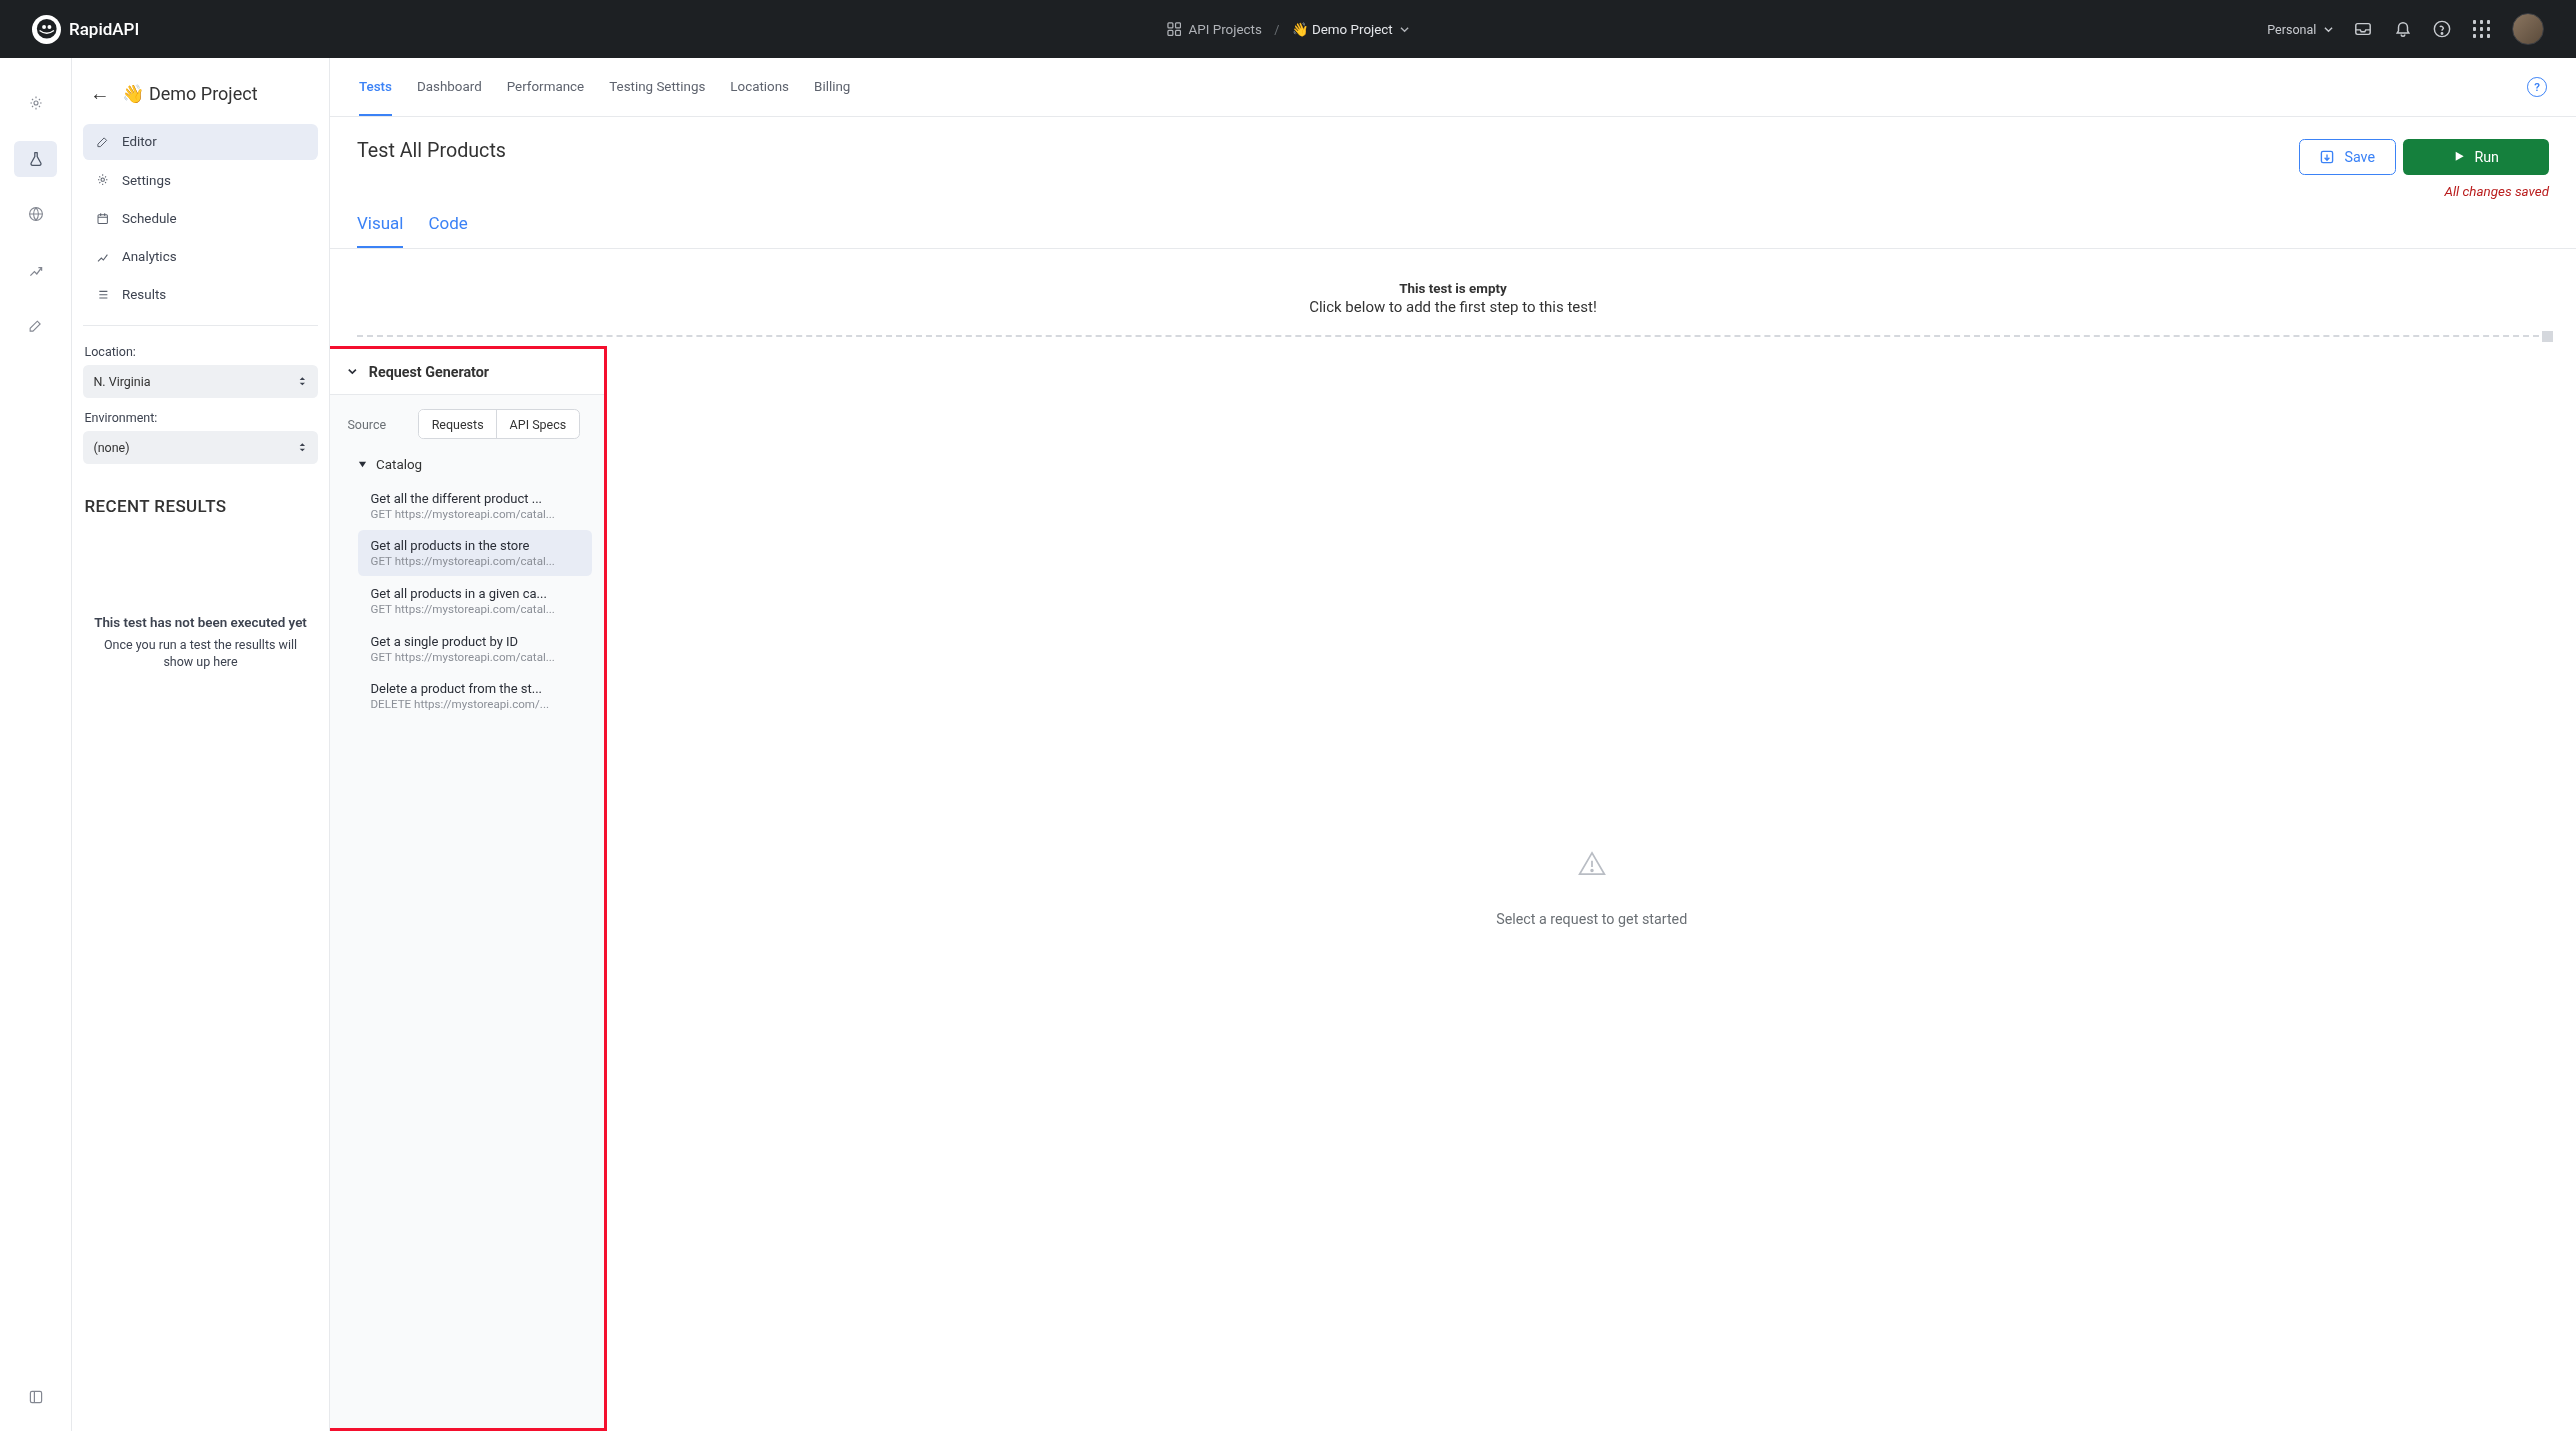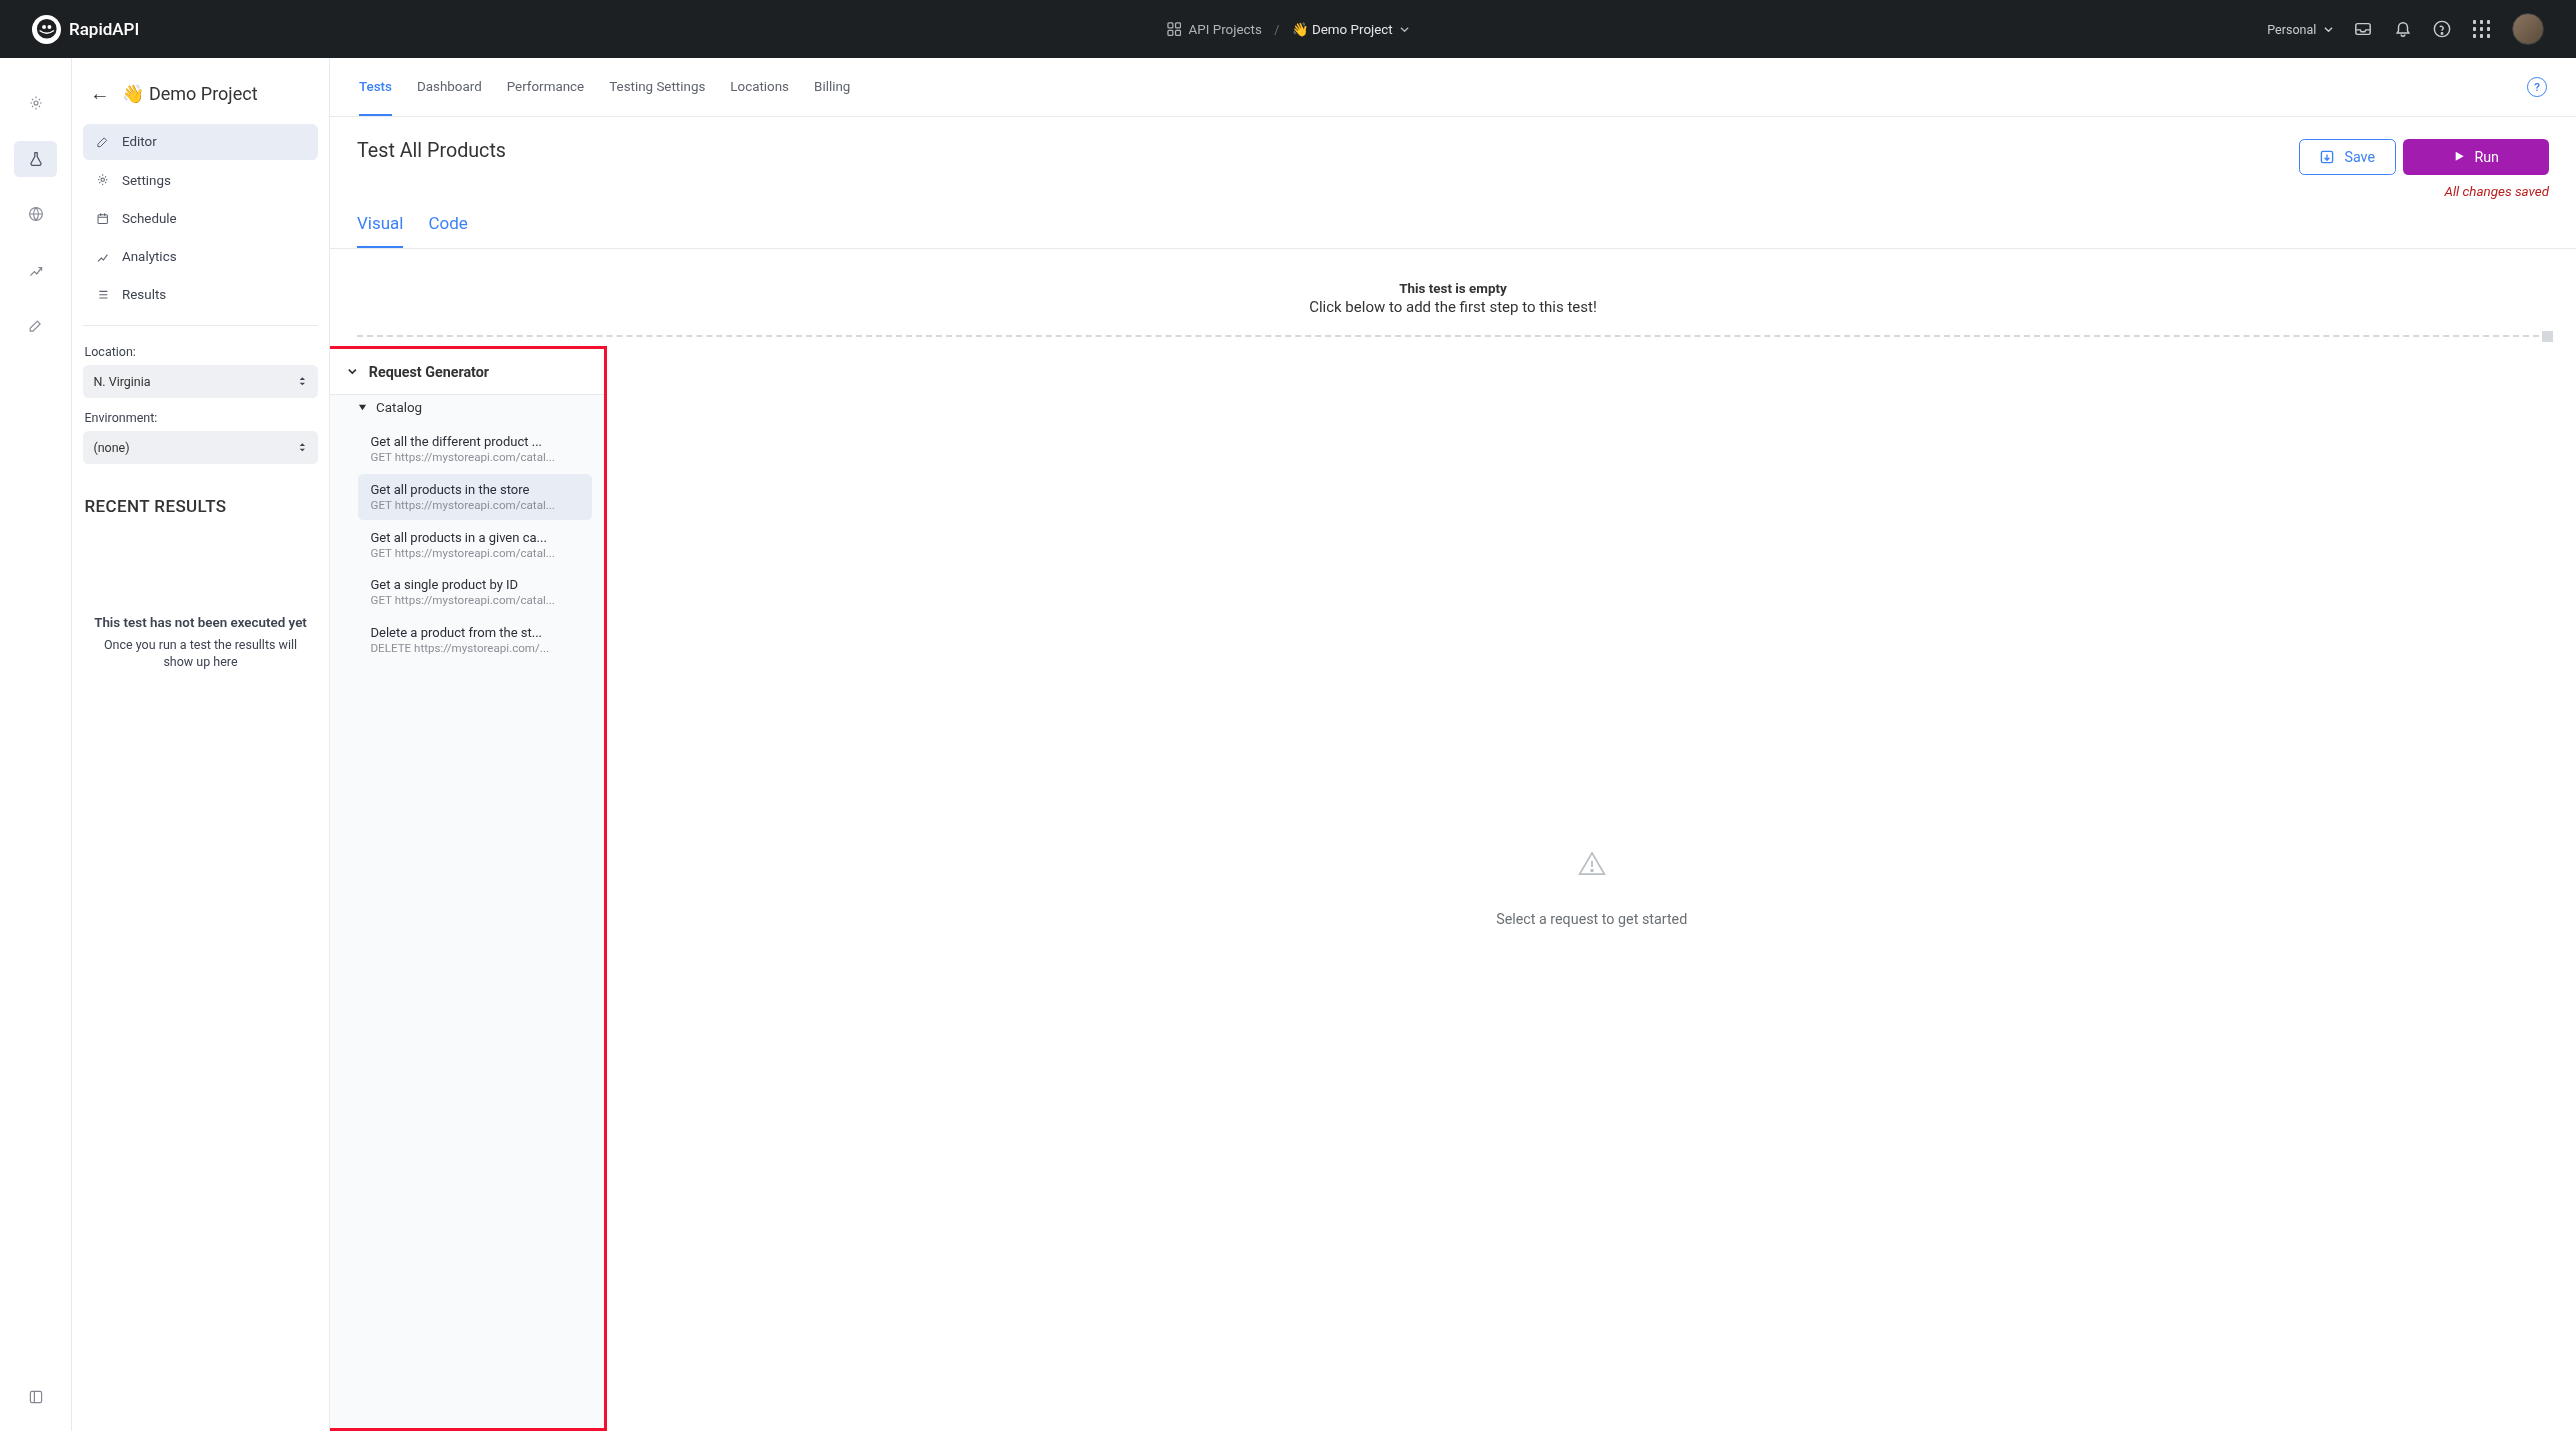--- a/index.html
+++ b/index.html
@@ -58,21 +58,21 @@
 .recent-empty .b { font-weight: 600; font-size: 13.4px; line-height: 1.4; }
 .recent-empty .s { font-size: 12.5px; margin-top: 3.6px; line-height: 1.4; text-align: center; }
 
 
 .content-header { padding: 21.5px 27px 7.2px 27px; display: flex; align-items: flex-start; }
 .test-title { font-size: 19.7px; font-weight: 400; }
 .actions { margin-left: auto; display: flex; flex-direction: column; align-items: flex-end; gap: 9px; }
 .btn-row { display: flex; gap: 7.2px; }
 .btn { height: 36px; padding: 0 19.7px; border-radius: 5.4px; font-size: 14.3px; display: flex; align-items: center; gap: 9px; cursor: pointer; }
 .btn-save { border: 1.3px solid #3b82f6; color: #3b82f6; background: #fff; }
-.btn-run { background: #a21caf; color: #fff; padding: 0 50px; }
+.btn-run { background: #15803d; color: #fff; padding: 0 50px; }
 .btn-run svg { fill: #fff; }
 .saved-txt { font-style: italic; color: #b91c1c; font-size: 13.4px; }
 
 
 .subtabs { display: flex; gap: 25px; padding: 0 27px; border-bottom: 0.9px solid #e7e9ec; margin-top: 4px; }
 .subtab { font-size: 17px; color: #3b82f6; padding: 3.6px 0 12.5px; cursor: pointer; border-bottom: 2.2px solid transparent; }
 .subtab.active { border-bottom-color: #3b82f6; }
 
 
 .empty-test { text-align: center; padding: 32px 0 9px; }
@@ -344,20 +344,27 @@
 
     <div class="lower">
       <div class="reqgen-box">
         <div class="reqgen-hdr">
           <svg width="10.7" height="10.7" viewBox="0 0 12 12" stroke="#2a2e37" stroke-width="1.8" fill="none">
               <path d="M2 4l4 4 4-4"></path>
             </svg>
           <span>Request Generator</span>
         </div>
         <div class="reqgen-body">
+          <div class="source-row">
+            <span class="source-lbl">Source</span>
+            <div class="seg">
+              <span class="active">Requests</span>
+              <span>API Specs</span>
+            </div>
+          </div>
           <div class="tree">
             <div class="tree-group">
               <svg width="9" height="9" viewBox="0 0 10 10" fill="#2a2e37">
                   <path d="M1 2l4 6 4-6z"></path>
                 </svg>
               <span>Catalog</span>
             </div>
             <div id="endpoints">
                 <div class="endpoint">
                   <div class="ep-title">Get all the different product ...</div>

